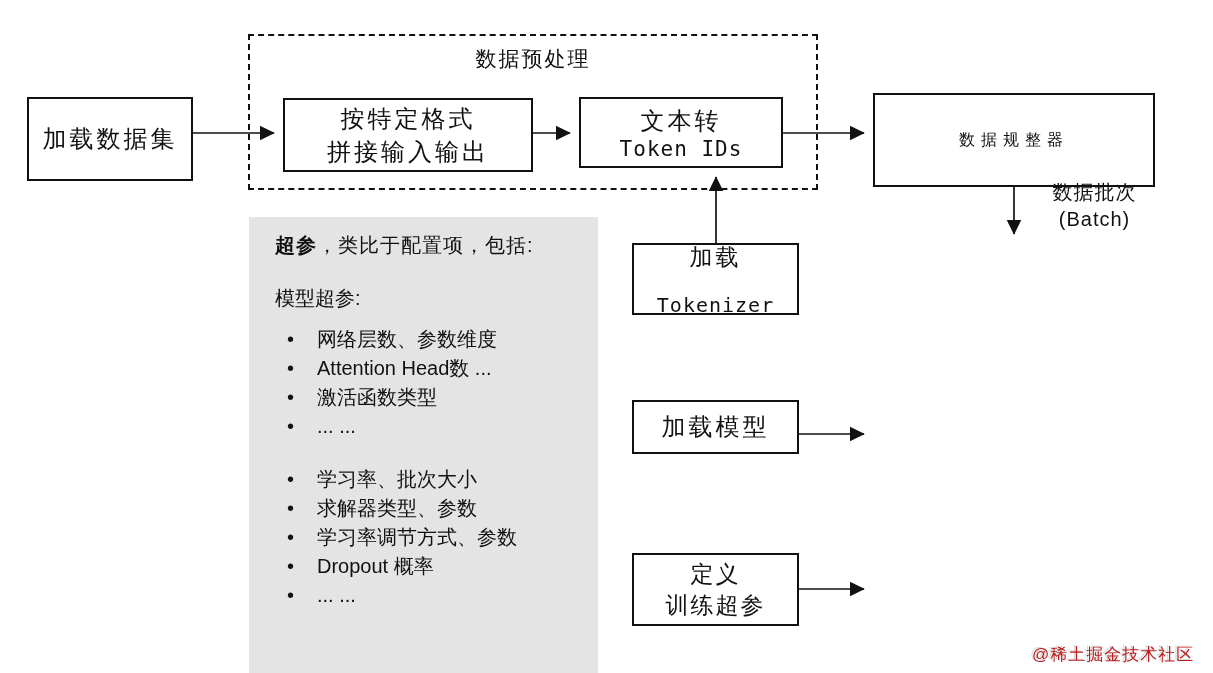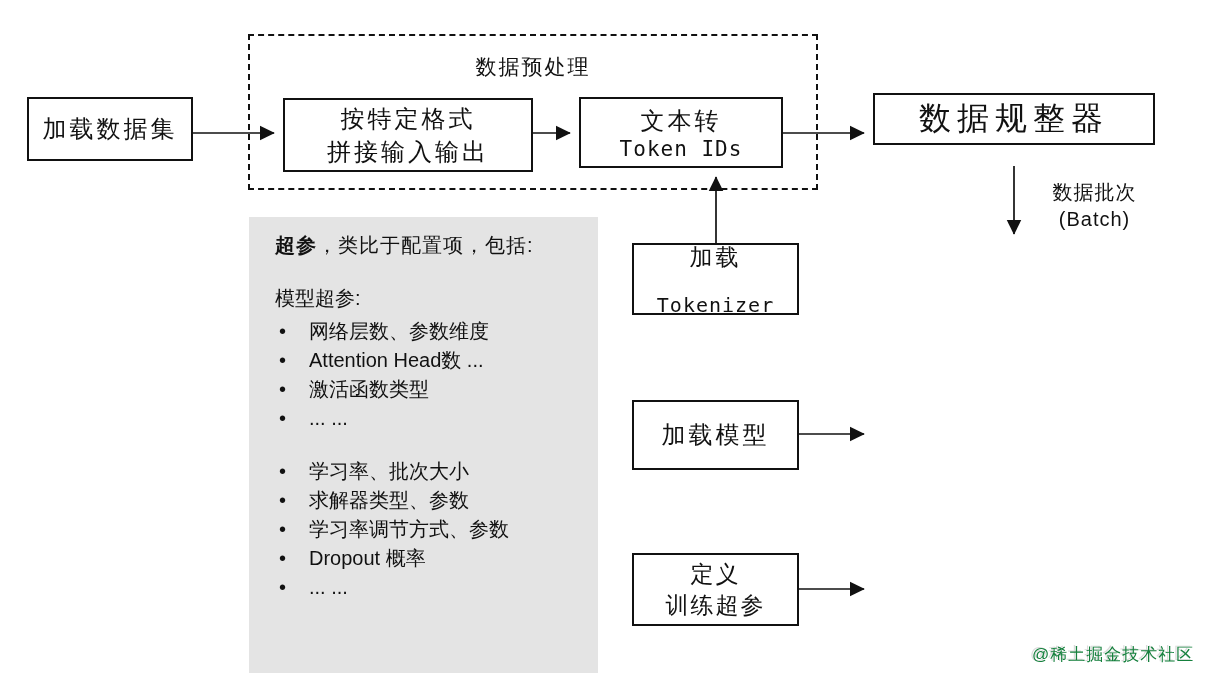--- a/index.html
+++ b/index.html
@@ -11,33 +11,33 @@
 
   .box {
     position:absolute; border:2px solid #111; background:#fff;
     display:flex; flex-direction:column; align-items:center; justify-content:center;
     text-align:center; box-sizing:border-box;
   }
   .cjk { letter-spacing:3px; }
   .mono { font-family:"DejaVu Sans Mono","Liberation Mono",monospace; letter-spacing:1px; }
 
   
-  #load-dataset   { left:27px;  top:97px;  width:166px; height:64px; font-size:24px; }
+  #load-dataset   { left:27px;  top:97px;  width:166px; height:84px; font-size:24px; }
   #dashed-group   { position:absolute; left:248px; top:34px; width:570px; height:156px;
                     border:2px dashed #111; box-sizing:border-box; }
-  #preprocess-title { margin-top:17px; text-align:center; font-size:21px; letter-spacing:2px; }
+  #preprocess-title { margin-top:9px; text-align:center; font-size:21px; letter-spacing:2px; }
   #format-box     { left:283px; top:98px;  width:250px; height:74px; font-size:24px; line-height:33px; }
   #token-box      { left:579px; top:97px;  width:204px; height:71px; }
   #token-box .l1  { font-size:24px; letter-spacing:3px; }
   #token-box .l2  { font-size:21px; }
-  #collator-box   { left:873px; top:93px;  width:282px; height:52px; font-size:32px; letter-spacing:6px; }
+  #collator-box   { left:873px; top:93px;  width:282px; height:94px; font-size:16px; letter-spacing:6px; }
   #tokenizer-box  { left:632px; top:243px; width:167px; height:72px;gap:20px; }
   #tokenizer-box .l1 { font-size:23px; letter-spacing:3px; }
   #tokenizer-box .l2 { font-size:20px; }
-  #model-box      { left:632px; top:400px; width:167px; height:70px; font-size:24px; }
+  #model-box      { left:632px; top:400px; width:167px; height:54px; font-size:24px; }
   #hparams-box    { left:632px; top:553px; width:167px; height:73px; font-size:23px; line-height:31px; letter-spacing:2px; }
 
   #batch-label    { position:absolute; left:1022px; top:179px; width:145px;
                     text-align:center; font-size:20px; line-height:27px; letter-spacing:1px; }
 
   
   #trainer-box    { left:873px; top:243px; width:282px; height:382px;
                     align-items:flex-start; justify-content:flex-start;
                     text-align:left; padding:44px 10px 0 15px; }
   #trainer-title  { font-weight:bold; font-size:23px; letter-spacing:2px; }
@@ -47,26 +47,26 @@
   .sq { width:14px; height:14px; background:#000; display:inline-block; margin-right:27px; flex:0 0 auto; }
   #trainer-note   { margin:2px 0 0 41px; font-size:20px; font-family:"DejaVu Sans Mono","Liberation Mono",monospace; }
 
   
   #note-box { position:absolute; left:249px; top:217px; width:349px; height:512px;
               background:#e4e4e4; box-sizing:border-box; padding:14px 10px 0 26px;
               font-size:20px; line-height:29px; }
   #note-title { letter-spacing:1px; }
   #note-title b { letter-spacing:1px; }
   .note-section { margin-top:24px; }
-  .note-section ul { list-style:none; margin:4px; padding:0; }
+  .note-section ul { list-style:none; margin:12px; padding:0; }
   .note-section li { padding-left:0; }
   .note-section li::before { content:"•"; display:inline-block; width:30px; }
 
   #watermark { position:absolute; left:1032px; top:643px; font-size:17px;
-               color:#15803d; letter-spacing:1px;
+               color:#b91c1c; letter-spacing:1px;
                text-shadow:-2px -1px 0 rgba(150,150,150,0.35); }
 </style>
 </head>
 <body>
 
 <div id="canvas">
 
   <svg class="arrows">
     <defs>
       <marker id="ah" markerWidth="10" markerHeight="10" refX="8.5" refY="5" orient="auto">

